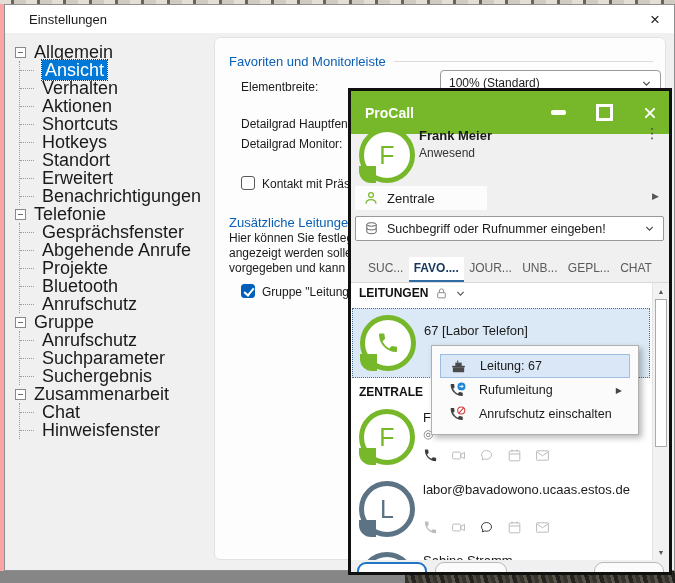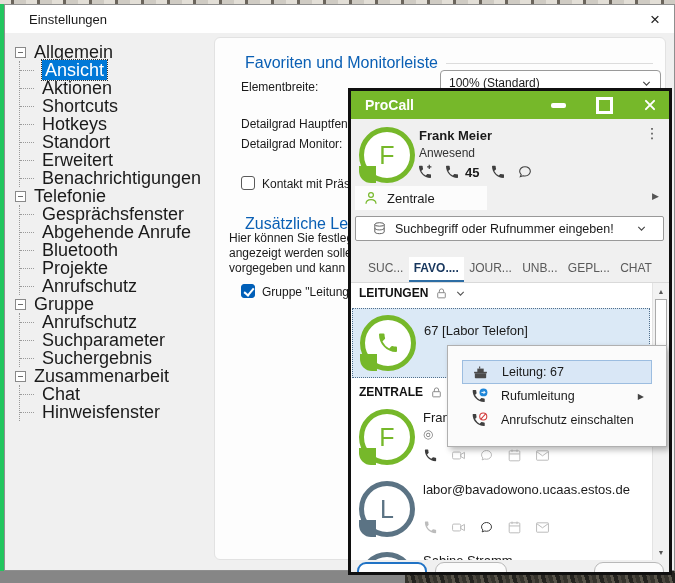--- a/index.html
+++ b/index.html
@@ -1,17 +1,17 @@
 <!DOCTYPE html>
 <html><head>
 <meta charset="utf-8">
 <style>
   html,body{margin:0;padding:0;}
   body{font-family:"Liberation Sans",sans-serif;}
-  .desktop{position:relative;width:675px;height:583px;background:#22c55e;overflow:hidden;}
+  .desktop{position:relative;width:675px;height:583px;background:#fca5a5;overflow:hidden;}
   .desk-top{position:absolute;top:0;left:0;right:0;height:4px;
     background:repeating-linear-gradient(90deg,#e3dfd7 0 11px,#6b655c 11px 14px,#cfcbc3 14px 26px);}
   .desk-bottom{position:absolute;top:571px;left:0;right:0;bottom:0;background:#868686;}
   .desk-bottom-tex{position:absolute;top:571px;left:405px;right:0;bottom:0;
     background:repeating-linear-gradient(75deg,#35332c 0 4px,#58544a 4px 7px,#23221e 7px 11px,#4a463e 11px 14px);}
 
   
   .win{position:absolute;left:4px;top:4px;right:0;height:567px;background:#f0f0f0;
     border:1px solid #8f8f8f;box-sizing:border-box;}
   .win-title{height:28px;background:#fff;display:flex;align-items:center;padding:0 14px 0 24px;
@@ -24,38 +24,38 @@
   .expander{width:9px;height:9px;flex:none;border:1px solid #898989;margin-right:8px;
     background:linear-gradient(#6c6c6c,#6c6c6c) center/5px 1px no-repeat,#fff;}
   .tchildren{margin-left:4px;border-left:1px dotted #9a9a9a;}
   .titem{position:relative;height:18px;line-height:18px;padding-left:22px;}
   .titem::before{content:"";position:absolute;left:0;top:9px;width:14px;border-top:1px dotted #9a9a9a;}
   .titem .sel{background:#0078d7;color:#fff;padding:0 3px;outline:1px dotted #30302f;}
 
   .card{position:absolute;left:209px;top:4px;width:450px;height:521px;background:#fdfdfd;
     border:1px solid #e2e2e2;border-radius:6px;font-size:12px;color:#1a1a1a;}
   .sec-head{position:absolute;left:14px;right:12px;display:flex;align-items:center;
-    color:#0a5fb4;font-size:16px;white-space:nowrap;margin-left:16px;}
+    color:#0a5fb4;font-size:13px;white-space:nowrap;}
   .sec-head::after{content:"";flex:1;height:1px;background:#dcdcdc;margin-left:8px;}
   .flabel{position:absolute;left:26px;white-space:nowrap;}
   .combo{position:absolute;left:225px;top:32px;width:221px;height:26px;background:#fff;
     border:1px solid #9a9a9a;border-radius:4px;box-sizing:border-box;display:flex;align-items:center;
     padding:0 8px;font-size:12px;}
   .combo .chev{margin-left:auto;width:11px;height:11px;color:#444;}
   .cb{position:absolute;width:14px;height:14px;box-sizing:border-box;border:1px solid #5a5a5a;
     border-radius:3px;background:#fff;}
   .cb.checked{background:#005fb8;border-color:#005fb8;}
   .cb.checked::after{content:"";position:absolute;left:4px;top:1px;width:4px;height:8px;
     border:solid #fff;border-width:0 2px 2px 0;transform:rotate(40deg);}
   .desc{position:absolute;left:14px;line-height:15px;white-space:nowrap;}
 
   
   .pc{position:absolute;left:348px;top:88px;width:324px;height:487px;border:3px solid #101010;
     background:#f0f0f0;box-sizing:border-box;overflow:hidden;font-size:12px;color:#1a1a1a;}
-  .pc-title{position:absolute;top:0;left:0;right:0;height:28px;background:#76b82a;display:flex;
+  .pc-title{position:absolute;top:0;left:0;right:0;height:43px;background:#76b82a;display:flex;
     align-items:center;padding:0 12px 0 14px;box-sizing:border-box;}
   .pc-title-text{color:#fff;font-weight:bold;font-size:14px;}
   .pc-btns{margin-left:auto;display:flex;align-items:center;gap:30px;}
   .btn-min{width:15px;height:5px;background:#fff;border-radius:2px;}
   .btn-max{width:11px;height:11px;border:3px solid #fff;}
   .btn-close{width:14px;height:14px;color:#fff;}
 
   .pc-header{position:absolute;top:28px;left:0;right:0;height:94px;}
   .av{position:relative;width:56px;height:56px;}
   .av-ring{position:absolute;inset:0;border-radius:50%;border:5px solid var(--c);background:#fff;
@@ -72,21 +72,21 @@
   .ext{font-weight:bold;font-size:13px;margin-left:-6px;}
   .hdr-more{position:absolute;right:10px;top:6px;font-size:14px;color:#444;letter-spacing:0;}
   .zrow{position:absolute;left:0;right:0;top:67px;height:26px;}
   .zpill{position:absolute;left:4px;top:0;width:132px;height:24px;background:#fcfcfc;display:flex;
     align-items:center;gap:8px;padding-left:8px;box-sizing:border-box;font-size:13px;}
   .zpill .ic{width:16px;height:16px;color:#76b82a;}
   .zarrow{position:absolute;right:10px;top:5px;font-size:9px;color:#555;}
 
   .pc-search{position:absolute;left:4px;right:5px;top:125px;height:25px;background:#fff;
     border:1px solid #999;border-radius:2px;box-sizing:border-box;display:flex;align-items:center;
-    gap:8px;padding:0 16px;}
+    gap:8px;padding:0 8px;}
   .pc-search .ic{width:15px;height:15px;color:#555;flex:none;}
   .pc-search-text{font-size:12.5px;color:#1a1a1a;white-space:nowrap;}
   .pc-search .chev{margin-left:auto;width:11px;height:11px;color:#444;flex:none;}
 
   .pc-tabs{position:absolute;left:0;right:0;top:156px;height:35px;display:flex;
     justify-content:space-between;align-items:flex-end;padding:0 12px;box-sizing:border-box;}
   .ptab{font-size:12px;color:#5a5a5a;padding:4px 5px 7px;white-space:nowrap;}
   .ptab.active{color:#17365d;font-weight:bold;background:#fff;border-bottom:2px solid #2d6da4;
     padding-bottom:5px;}
 
@@ -117,22 +117,22 @@
   .sbtn.up{top:0;} .sbtn.down{bottom:0;}
   .sthumb{position:absolute;left:2px;right:2px;top:16px;height:148px;background:#fefefe;
     border:1px solid #ababab;box-sizing:border-box;}
 
   .pc-bottom{position:absolute;left:0;right:0;bottom:0;height:12px;background:#f0f0f0;z-index:10;}
   .seg{position:absolute;top:2px;height:20px;border-radius:9px 9px 0 0;box-sizing:border-box;}
   .seg1{left:6px;width:70px;border:2px solid #2173c5;background:#fff;}
   .seg2{left:84px;width:72px;border:1px solid #b9b9b9;background:#fbfbfb;}
   .seg3{left:243px;width:70px;border:1px solid #b9b9b9;background:#fbfbfb;}
 
-  .menu{position:absolute;left:96px;top:254px;width:190px;background:#fbfbfb;
-    border:1px solid #b0b0b0;box-shadow:3px 3px 6px rgba(0,0,0,.28);z-index:50;padding:14px;}
+  .menu{position:absolute;left:80px;top:254px;width:190px;background:#fbfbfb;
+    border:1px solid #b0b0b0;box-shadow:3px 3px 6px rgba(0,0,0,.28);z-index:50;padding:8px;}
   .mitem{position:relative;height:24px;display:flex;align-items:center;gap:13px;
     padding:0 8px 0 9px;font-size:12.5px;box-sizing:border-box;}
   .mitem.hl{background:#d9e7f6;border:1px solid #9cbde0;}
   .mitem .ic{width:17px;height:17px;flex:none;}
   .m-sub{margin-left:auto;font-size:8px;color:#444;}
 </style>
 </head>
 <body>
 
 <svg width="0" height="0" style="position:absolute">
@@ -208,36 +208,37 @@
     </div>
     <div class="win-body">
 
       <div class="tree">
         <div class="tg-head">
           <span class="expander"></span>
           <span>Allgemein</span>
         </div>
         <div class="tchildren">
           <div class="titem"><span class="sel">Ansicht</span></div>
+          <div class="titem"><span>Verhalten</span></div>
           <div class="titem"><span>Aktionen</span></div>
           <div class="titem"><span>Shortcuts</span></div>
           <div class="titem"><span>Hotkeys</span></div>
           <div class="titem"><span>Standort</span></div>
           <div class="titem"><span>Erweitert</span></div>
           <div class="titem"><span>Benachrichtigungen</span></div>
         </div>
         <div class="tg-head">
           <span class="expander"></span>
           <span>Telefonie</span>
         </div>
         <div class="tchildren">
           <div class="titem"><span>Gesprächsfenster</span></div>
           <div class="titem"><span>Abgehende Anrufe</span></div>
+          <div class="titem"><span>Projekte</span></div>
           <div class="titem"><span>Bluetooth</span></div>
-          <div class="titem"><span>Projekte</span></div>
           <div class="titem"><span>Anrufschutz</span></div>
         </div>
         <div class="tg-head">
           <span class="expander"></span>
           <span>Gruppe</span>
         </div>
         <div class="tchildren">
           <div class="titem"><span>Anrufschutz</span></div>
           <div class="titem"><span>Suchparameter</span></div>
           <div class="titem"><span>Suchergebnis</span></div>
@@ -291,35 +292,20 @@
       </div>
     </div>
 
     <div class="pc-header">
       <div class="av av-green hdr-av">
         <div class="av-ring">F</div>
         <div class="av-wedge"></div>
       </div>
       <div class="hdr-name">Frank Meier</div>
       <div class="hdr-status">Anwesend</div>
-      <div class="hdr-actions">
-        <svg class="ic">
-            <use href="#i-phone-plus"></use>
-          </svg>
-        <svg class="ic">
-            <use href="#i-phone"></use>
-          </svg>
-        <span class="ext">45</span>
-        <svg class="ic">
-            <use href="#i-phone"></use>
-          </svg>
-        <svg class="ic">
-            <use href="#i-bubble"></use>
-          </svg>
-      </div>
       <div class="hdr-more">⋮</div>
       <div class="zrow">
         <div class="zpill">
           <svg class="ic">
               <use href="#i-person"></use>
             </svg>
           <span>Zentrale</span>
         </div>
         <span class="zarrow">▶</span>
       </div>

